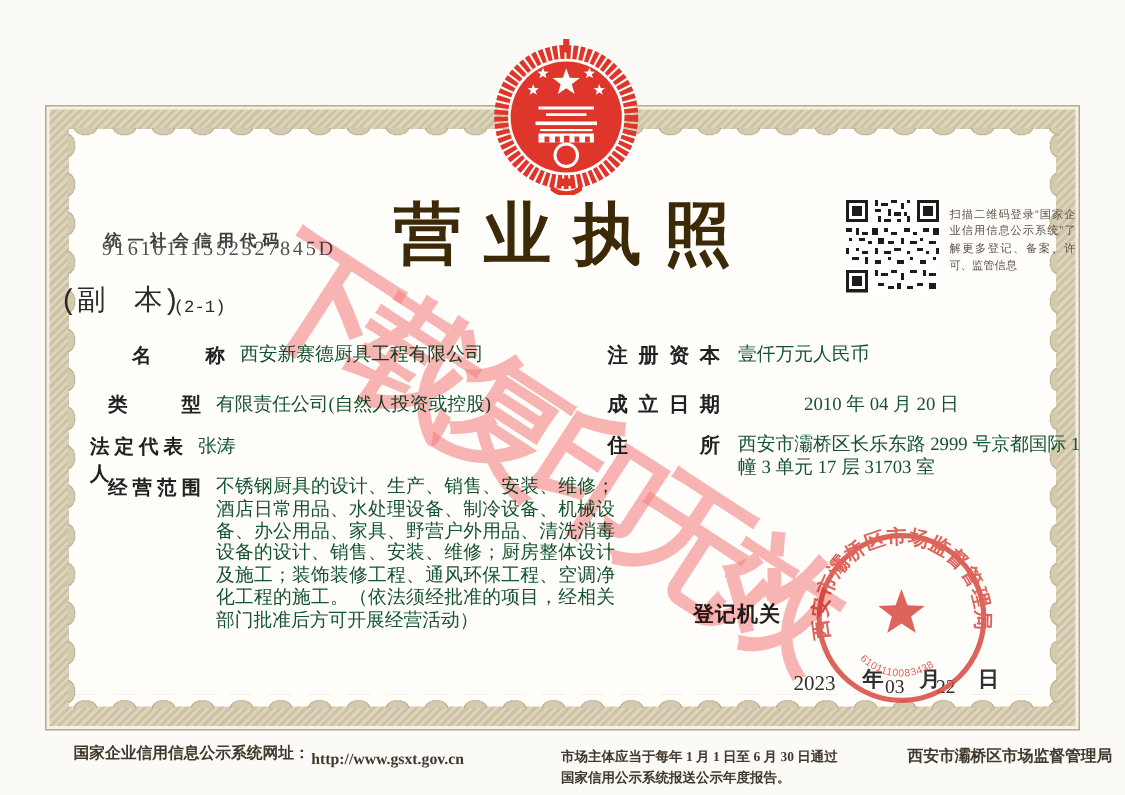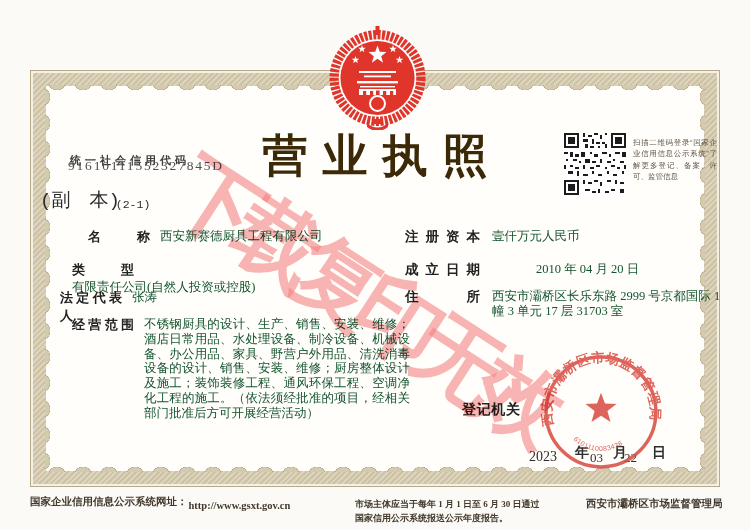--- a/index.html
+++ b/index.html
@@ -46,21 +46,21 @@
     color:#5f5245;z-index:2;text-align:justify;}
 
   
   .row{position:absolute;display:flex;z-index:2;}
   .flabel{display:inline-block;font-weight:700;font-size:13px;color:#222;
     text-align:justify;text-align-last:justify;text-justify:inter-character;flex:none;}
   .flabel.w-left{width:62px;margin-right:10px;}
   .flabel.w-right{width:75px;margin-right:12px;font-size:13.5px;}
   .fvalue{font-family:"Liberation Serif",serif;font-size:12.5px;color:#14532d;padding-top:1px;
     line-height:14.8px;}
-  .r-name{left:88px;top:228px;}  .r-type{left:72px;top:261px;flex-direction:column;}
+  .r-name{left:88px;top:228px;}  .r-type{left:72px;top:261px;}
   .r-person{left:60px;top:289px;}.r-scope{left:72px;top:316px;}
   .scope-text{width:266px;text-align:justify;}
   .r-capital{left:405px;top:228px;} .r-date{left:405px;top:261px;gap:44px;}
   .r-addr{left:405px;top:288px;}
   .addr-text{width:230px;}
 
   
   .reg-label{position:absolute;left:462px;top:401px;width:58px;font-weight:700;font-size:14px;
     color:#222;text-align:justify;text-align-last:justify;text-justify:inter-character;z-index:2;}
   .stamp{position:absolute;left:540px;top:351px;z-index:4;opacity:.88;}
@@ -71,21 +71,21 @@
   .dt-mu{left:613px;top:444px;font-size:14px;font-weight:700;}
   .dt-d{left:624px;top:450px;font-size:13px;}
   .dt-du{left:652px;top:444px;font-size:14px;font-weight:700;}
 
   
   .watermark{position:absolute;left:213px;top:132px;z-index:5;font-size:86px;font-weight:700;
     letter-spacing:-14px;white-space:nowrap;color:rgba(243,128,128,0.58);
     transform:rotate(33deg);transform-origin:0 0;mix-blend-mode:multiply;pointer-events:none;}
 
   
-  .footer{position:absolute;z-index:2;color:#42382b;font-family:"Liberation Serif",serif;}
+  .footer{position:absolute;z-index:2;color:#42382b;font-family:"Liberation Serif",serif;margin-left:19px;}
   .f-left{left:30px;top:495px;font-size:10.5px;font-weight:600;}
   .f-url{display:inline-block;position:relative;top:4px;margin-left:1px;font-weight:600;}
   .f-mid{left:355px;top:498px;font-size:9px;line-height:1.55;font-weight:600;}
   .f-right{left:586px;top:497px;font-size:10.5px;font-weight:600;}
 </style>
 </head>
 <body>
 
 <div class="stage">
 

